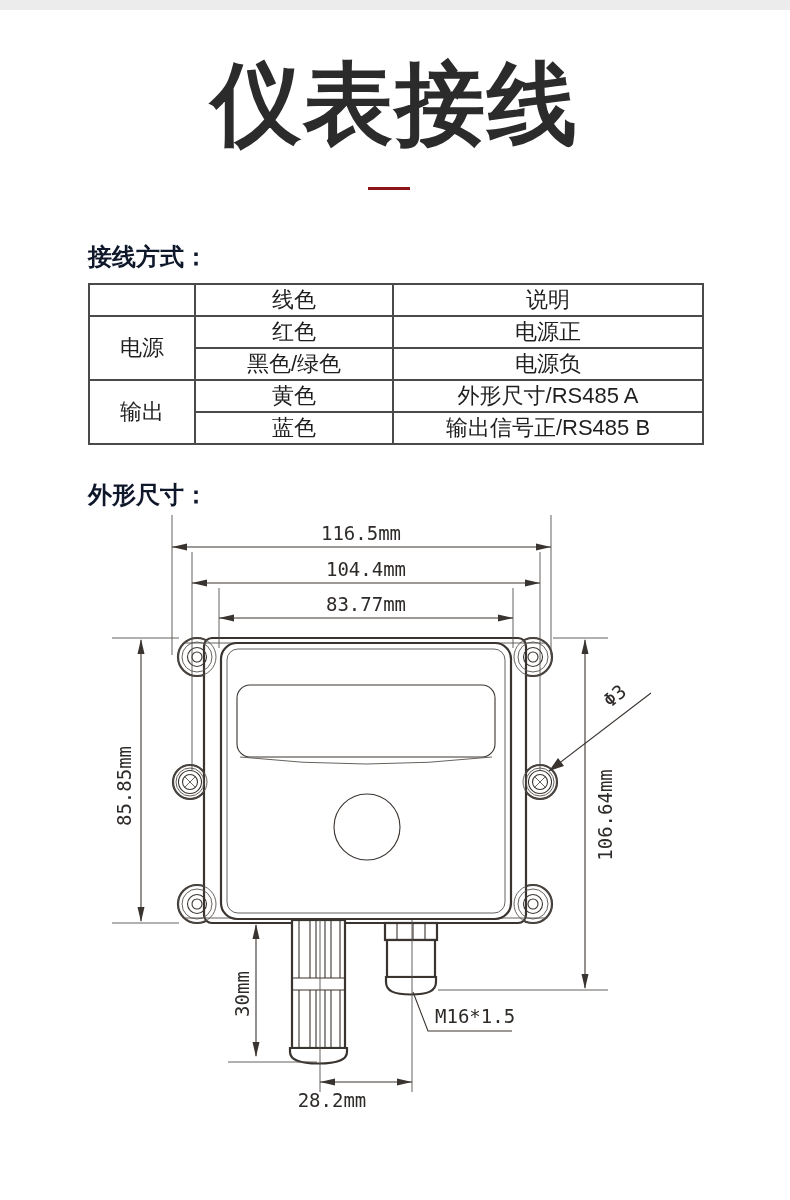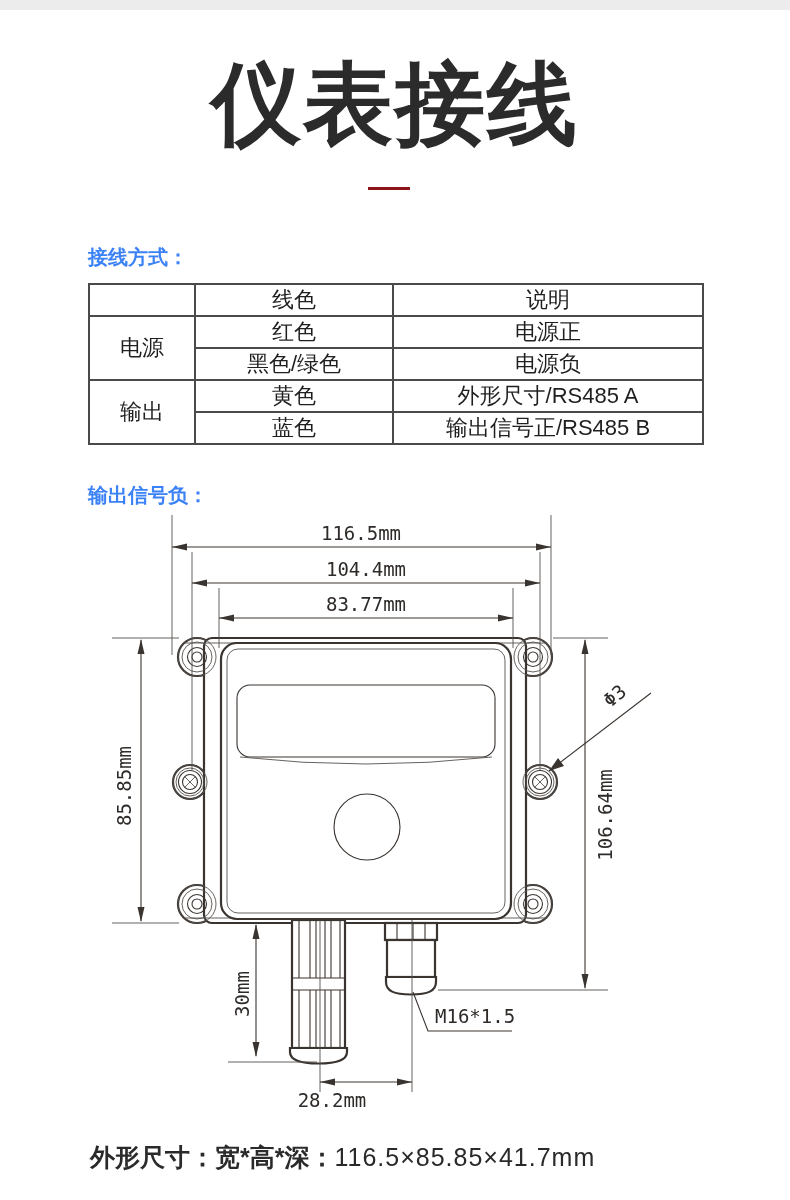--- a/index.html
+++ b/index.html
@@ -3,21 +3,21 @@
 <meta charset="utf-8">
 <style>
   html,body{margin:0;padding:0;background:#fff;}
   #page{position:relative;width:790px;height:1200px;background:#ffffff;overflow:hidden;
         font-family:"Liberation Sans",sans-serif;color:#222;}
   .abs{position:absolute;}
   #topbar{left:0;top:0;width:790px;height:10px;background:#ececec;}
   #main-title{left:0;top:48px;width:790px;height:112px;line-height:112px;text-align:center;
         font-size:90px;font-weight:900;letter-spacing:2px;color:#2b2b2b;}
   #title-underline{left:368px;top:187px;width:42px;height:3px;background:#8e1418;}
-  .section-heading{font-size:20px;font-weight:bold;color:#3b82f6;line-height:28px;font-family:Liberation Serif, serif;}
+  .section-heading{font-size:24px;font-weight:bold;color:#0f172a;line-height:28px;font-family:Liberation Serif, serif;}
   #wiring-heading{left:88px;top:243px;}
   #dims-heading{left:88px;top:481px;}
   table.wiring{border-collapse:collapse;table-layout:fixed;}
   table.wiring td{border:2px solid #4a4a4a;text-align:center;vertical-align:middle;
         font-size:22px;color:#1f1f1f;padding:0;height:29px;}
   td.col-group{width:104px;}
   td.col-color{width:196px;}
   td.col-desc{width:308px;}
   #wiring-table{left:88px;top:283px;}
   #drawing-svg{left:100px;top:500px;}
@@ -63,21 +63,21 @@
       <td>黄色</td>
       <td>外形尺寸/RS485 A</td>
     </tr>
     <tr>
       <td>蓝色</td>
       <td>输出信号正/RS485 B</td>
     </tr>
   </tbody>
     </table>
 
-  <div id="dims-heading" class="abs section-heading">输出信号负：</div>
+  <div id="dims-heading" class="abs section-heading">外形尺寸：</div>
 
   <svg id="drawing-svg" class="abs" width="570" height="620" viewBox="100 500 570 620">
 
     <g>
 
       <circle class="thickf" cx="197" cy="657" r="19"></circle>
       <circle class="thickf" cx="533" cy="657" r="19"></circle>
       <circle class="thickf" cx="197" cy="904" r="19"></circle>
       <circle class="thickf" cx="533" cy="904" r="19"></circle>
       <circle class="thickf" cx="190" cy="782" r="17"></circle>
@@ -226,17 +226,14 @@
       <line class="thin" x1="549" y1="771" x2="651" y2="693"></line>
       <polygon class="arrow" points="549,771 564,766 558,758"></polygon>
       <text class="dimtext" transform="translate(619 701) rotate(-40)" text-anchor="middle">Φ3</text>
     </g>
     <g>
       <polyline class="thin" points="413,992 428,1031 512,1031"></polyline>
       <text class="dimtext" x="435" y="1023" text-anchor="start">M16*1.5</text>
     </g>
   </svg>
 
-  <div id="footer-caption" class="abs">
-    <span class="lbl">外形尺寸：宽*高*深：</span><span class="val">116.5×85.85×41.7mm</span>
-  </div>
 
 </div>
 
 </body></html>

